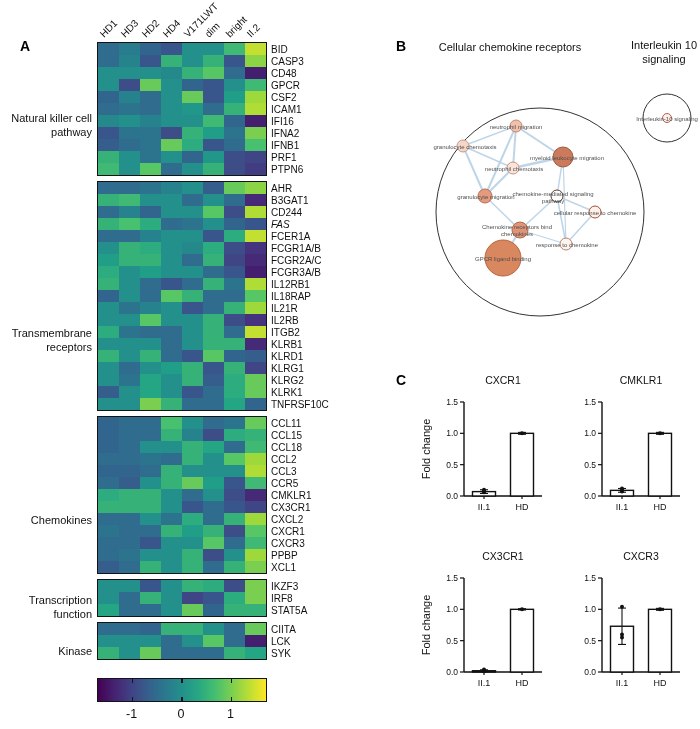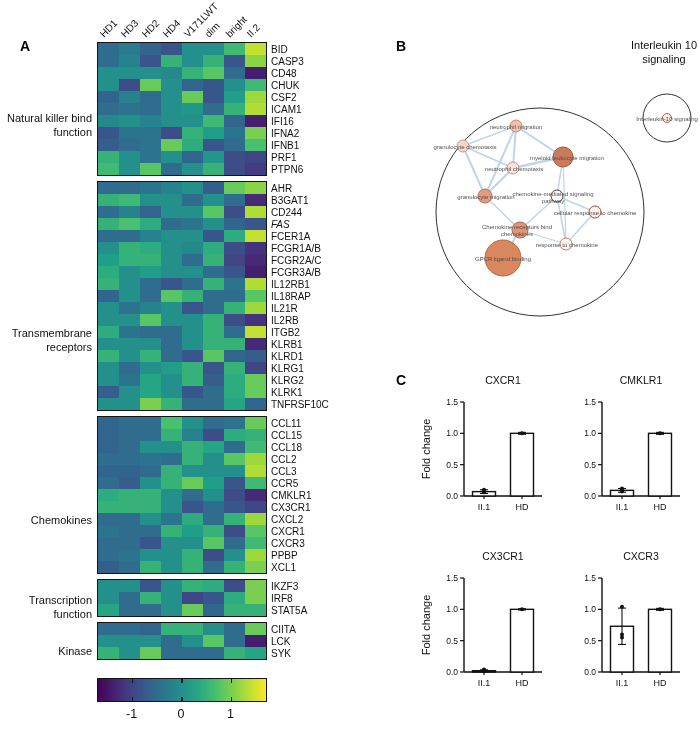--- a/index.html
+++ b/index.html
@@ -546,21 +546,21 @@
           <div class="hm-cell" style="background: rgb(47, 108, 141);"></div>
           <div class="hm-cell" style="background: rgb(54, 178, 121);"></div>
           <div class="hm-cell" style="background: rgb(36, 165, 132);"></div>
         </div>
       </div>
     </div>
   <div id="gene-labels">
       <div class="gene-label" style="top: 49.5px;">BID</div>
       <div class="gene-label" style="top: 61.5px;">CASP3</div>
       <div class="gene-label" style="top: 73.5px;">CD48</div>
-      <div class="gene-label" style="top: 85.5px;">CHUK</div>
+      <div class="gene-label" style="top: 85.5px;">GPCR</div>
       <div class="gene-label" style="top: 97.5px;">CSF2</div>
       <div class="gene-label" style="top: 109.5px;">ICAM1</div>
       <div class="gene-label" style="top: 121.5px;">IFI16</div>
       <div class="gene-label" style="top: 133.5px;">IFNA2</div>
       <div class="gene-label" style="top: 145.5px;">IFNB1</div>
       <div class="gene-label" style="top: 158px;">PRF1</div>
       <div class="gene-label" style="top: 169.5px;">PTPN6</div>
       <div class="gene-label" style="top: 188.5px;">AHR</div>
       <div class="gene-label" style="top: 200.5px;">B3GAT1</div>
       <div class="gene-label" style="top: 212.5px;">CD244</div>
@@ -594,40 +594,41 @@
       <div class="gene-label" style="top: 555.5px;">PPBP</div>
       <div class="gene-label" style="top: 567.5px;">XCL1</div>
       <div class="gene-label" style="top: 586.5px;">IKZF3</div>
       <div class="gene-label" style="top: 598.5px;">IRF8</div>
       <div class="gene-label" style="top: 610.5px;">STAT5A</div>
       <div class="gene-label" style="top: 629.5px;">CIITA</div>
       <div class="gene-label" style="top: 641.5px;">LCK</div>
       <div class="gene-label" style="top: 653.5px;">SYK</div>
     </div>
   <div id="cat-labels">
-      <div class="cat-label" style="top: 125px;">Natural killer bind function</div>
+      <div class="cat-label" style="top: 125px;">Natural killer cell pathway</div>
       <div class="cat-label" style="top: 340px;">Transmembrane receptors</div>
       <div class="cat-label" style="top: 520px;">Chemokines</div>
       <div class="cat-label" style="top: 607px;">Transcription function</div>
       <div class="cat-label" style="top: 651px;">Kinase</div>
     </div>
   <div id="colorbar" style="background: linear-gradient(to right, rgb(68, 1, 84) 0%, rgb(69, 35, 114) 10%, rgb(64, 67, 133) 20%, rgb(53, 96, 141) 30%, rgb(42, 120, 142) 40%, rgb(35, 144, 139) 50%, rgb(40, 168, 130) 60%, rgb(70, 191, 112) 70%, rgb(125, 208, 78) 80%, rgb(187, 222, 52) 90%, rgb(253, 231, 37) 100%);">
       <div class="cb-notch" style="left: 33.8382px; top: 0px;"></div>
       <div class="cb-notch" style="left: 33.8382px; top: 18px;"></div>
       <div class="cb-notch" style="left: 83.25px; top: 0px;"></div>
       <div class="cb-notch" style="left: 83.25px; top: 18px;"></div>
       <div class="cb-notch" style="left: 132.662px; top: 0px;"></div>
       <div class="cb-notch" style="left: 132.662px; top: 18px;"></div>
     </div>
   <div id="colorbar-labels">
       <div class="cb-label" style="left: 131.588px;">-1</div>
       <div class="cb-label" style="left: 181px;">0</div>
       <div class="cb-label" style="left: 230.412px;">1</div>
     </div>
 
+  <div class="net-title" style="left:430px;top:40px;width:160px;">Cellular chemokine receptors</div>
   <div class="net-title" style="left:622px;top:38px;width:84px;">Interleukin 10 signaling</div>
   <div id="network-holder">
       <svg width="305" height="300" style="left:395px;top:28px;">
         <circle cx="145" cy="184" r="104" fill="none" stroke="#333" stroke-width="1"></circle>
         <circle cx="272" cy="90" r="24" fill="none" stroke="#333" stroke-width="1"></circle>
         <line x1="121" y1="98" x2="68" y2="118" stroke="#b7d0e4" stroke-width="1.5" stroke-opacity="0.9"></line>
         <line x1="121" y1="98" x2="118" y2="140" stroke="#b7d0e4" stroke-width="2" stroke-opacity="0.9"></line>
         <line x1="121" y1="98" x2="168" y2="129" stroke="#b7d0e4" stroke-width="2" stroke-opacity="0.9"></line>
         <line x1="121" y1="98" x2="90" y2="168" stroke="#b7d0e4" stroke-width="2" stroke-opacity="0.9"></line>
         <line x1="68" y1="118" x2="118" y2="140" stroke="#b7d0e4" stroke-width="1.5" stroke-opacity="0.9"></line>

